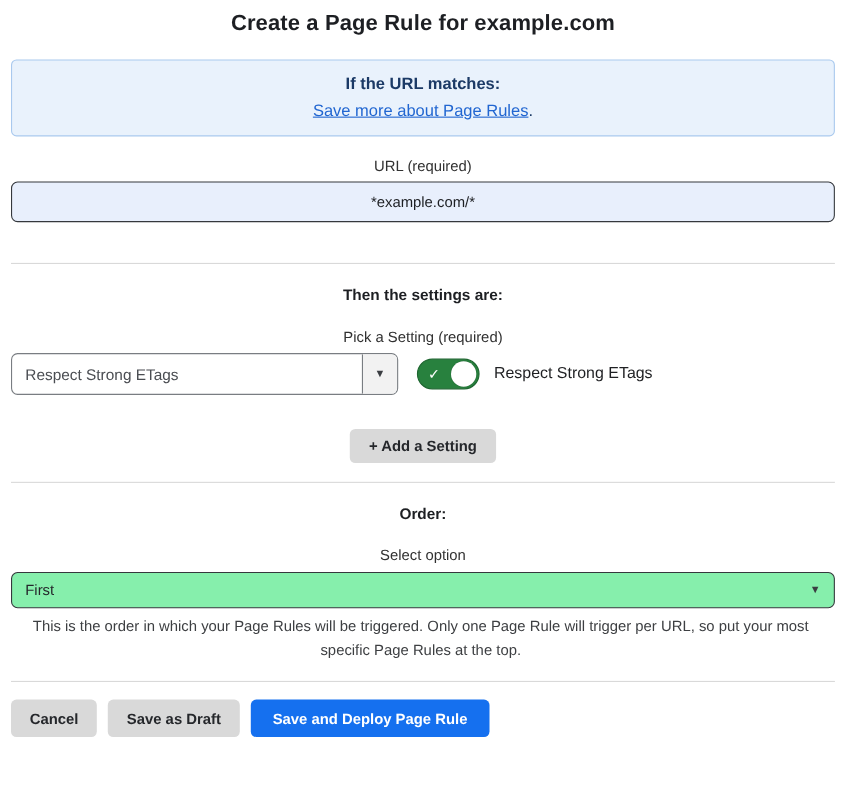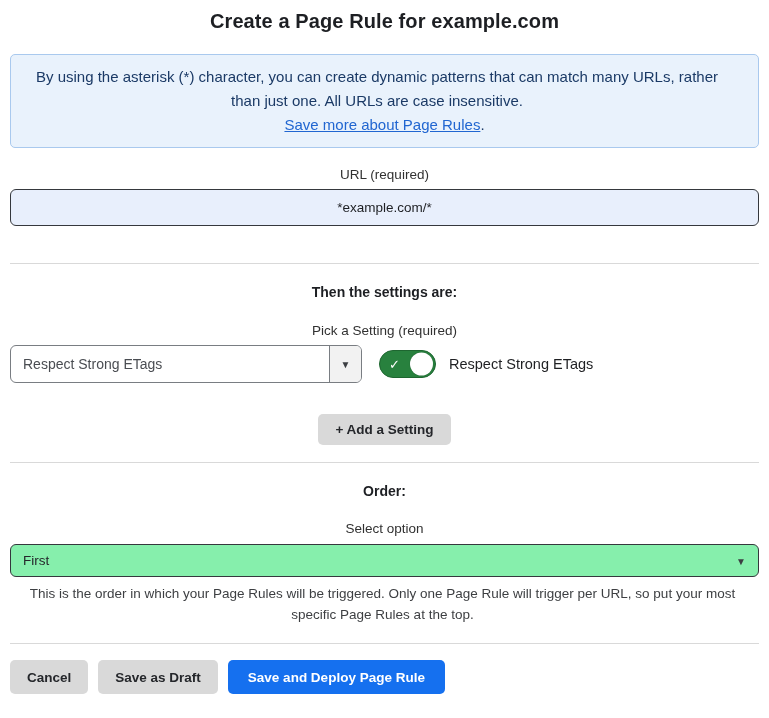--- a/index.html
+++ b/index.html
@@ -209,21 +209,21 @@
   .order-label { margin-bottom: 8px; }
 </style>
 </head>
 <body>
 
 
 
 <h1 class="page-title">Create a Page Rule for example.com</h1>
 
 <div class="info-box">
-  <div class="info-body">By using the asterisk (*) character, you can create dynamic patterns that can match many URLs, rather than just one. All URLs are case insensitive.</div>
+  <div class="info-heading">If the URL matches:</div>
   <div><a class="info-link" href="#">Save more about Page Rules</a><span>.</span></div>
 </div>
 
 <div class="field-label">URL (required)</div>
 <input class="url-input" type="text" value="*example.com/*" style="">
 
 <hr class="divider divider-1">
 
 <div class="section-heading">Then the settings are:</div>
 

